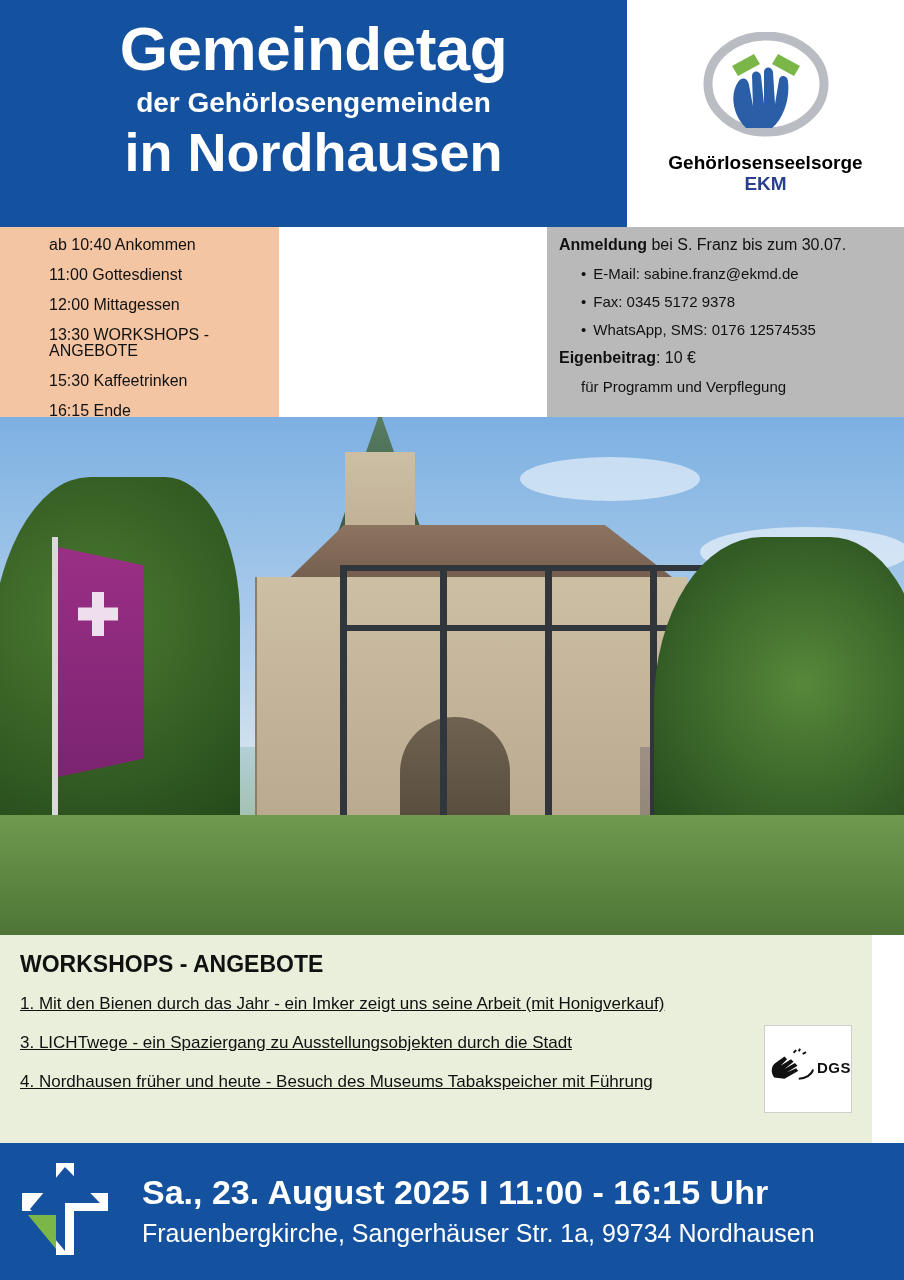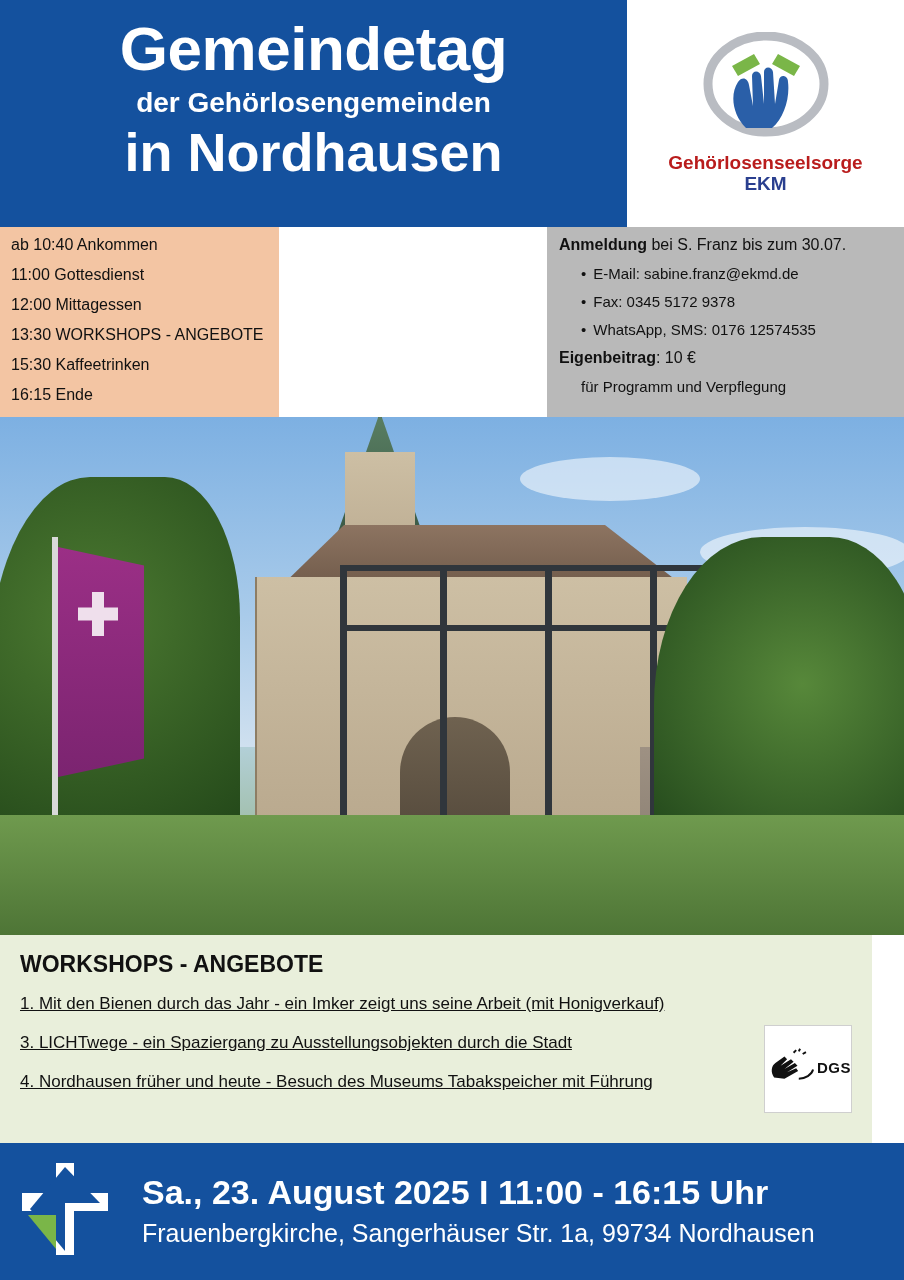--- a/index.html
+++ b/index.html
@@ -67,21 +67,21 @@
     justify-content: center;
   }
   .logo-wrap {
     width: 128px;
     height: 116px;
     position: relative;
   }
   .logo-org {
     font-size: 19px;
     font-weight: bold;
-    color: #b91c1c;
+    color: #000000;
     line-height: 1.15;
     text-align: center;
     margin-top: 4px;
   }
   .logo-ekm {
     font-size: 19px;
     font-weight: bold;
     color: #2a3f8f;
     text-align: center;
     line-height: 1.1;
@@ -101,20 +101,21 @@
     height: 190px;
     background: #f3c5a3;
     box-sizing: border-box;
     padding: 10px 0 0 11px;
   }
   .schedule-item {
     font-size: 16px;
     color: #111111;
     line-height: 1.0;
     margin-bottom: 14px;
+    margin-left: 38px;
   }
   .registration {
     position: absolute;
     left: 547px; top: 0;
     width: 357px;
     height: 190px;
     background: #b9b9b9;
     box-sizing: border-box;
     padding: 10px 10px 0 12px;
     color: #111111;

